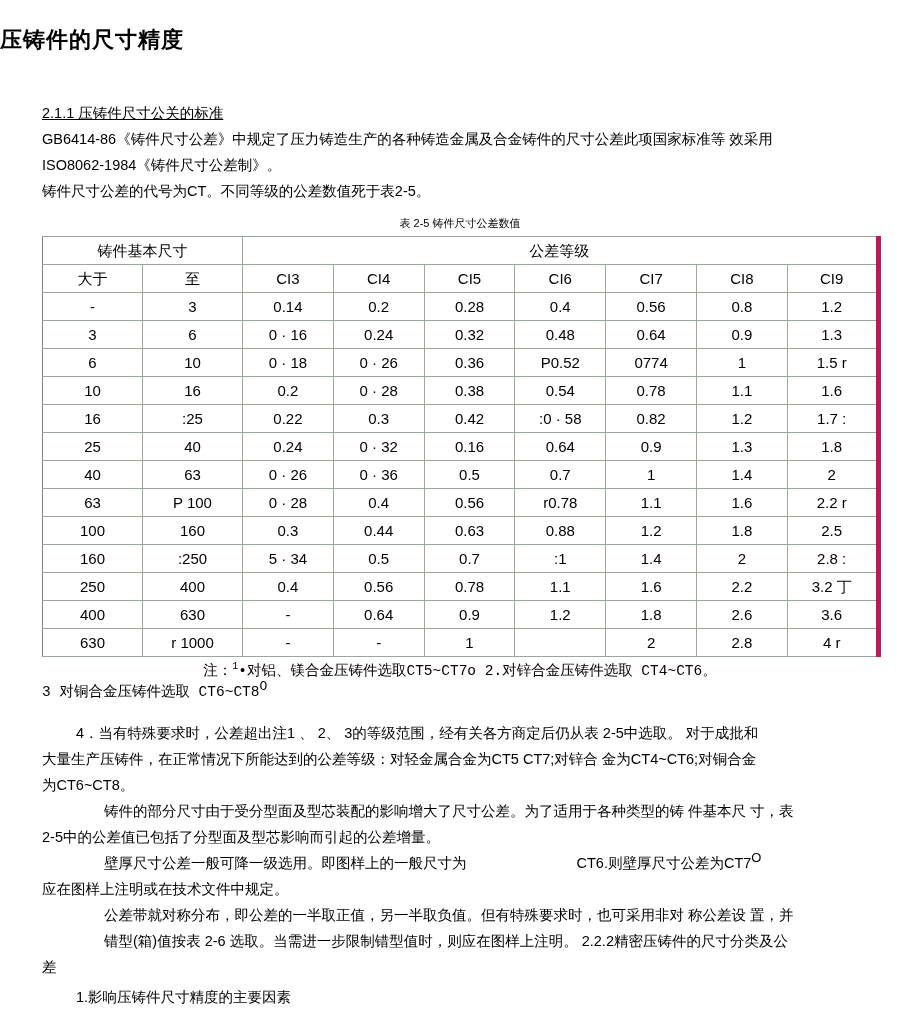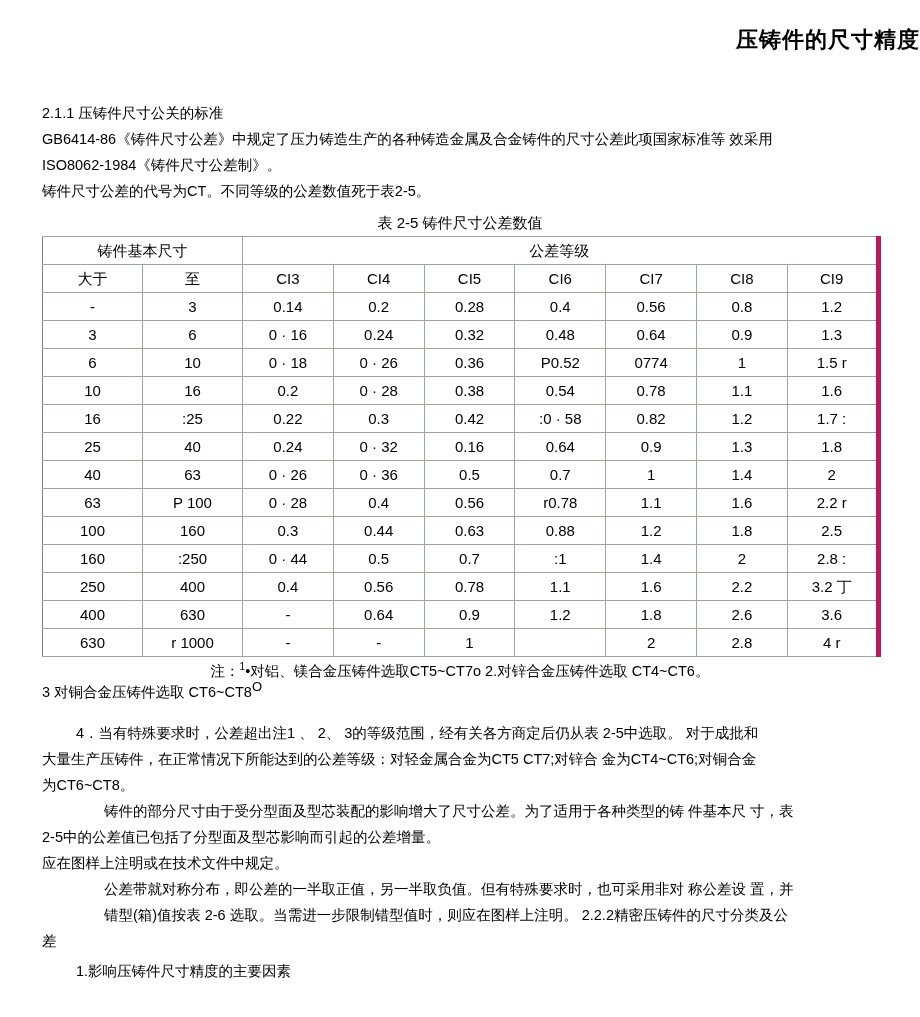--- a/index.html
+++ b/index.html
@@ -17,67 +17,68 @@
   }
   .page {
     width: 920px;
     height: 1017px;
     position: relative;
     box-sizing: border-box;
   }
 
   
   .doc-title {
-    text-align: right;
+    text-align: left;
     font-size: 22px;
     font-weight: bold;
     letter-spacing: 1px;
     padding-top: 10px;
     line-height: 1.4;
   }
 
   
   .body-wrap {
     padding: 0 42px 0 42px;
   }
   .para {
     font-size: 14.5px;
     line-height: 26px;
     margin: 0;
     text-align: justify;
   }
   .para.indent2 { padding-left: 34px; }
   .para.indent3 { padding-left: 62px; }
-  .tight { line-height: 25px; }
+  .tight { line-height: 25px; font-family: Liberation Mono, monospace; }
 
   .sec-head {
     font-size: 14.5px;
     line-height: 26px;
     margin: 0;
+    text-decoration: underline;
   }
 
   .spacer-sm { height: 8px; }
   .spacer-lg { height: 30px; }
 
   sup.ocr {
     font-size: 10px;
     vertical-align: super;
     line-height: 0;
   }
   .ocr-sup-o {
     font-size: 13px;
     vertical-align: super;
     line-height: 0;
   }
   .gap-wide { display: inline-block; width: 110px; }
 
   
   .table-caption {
     text-align: center;
-    font-size: 15px;
+    font-size: 11px;
     line-height: 22px;
     margin: 0 0 2px 0;
   }
   table.tol {
     border-collapse: collapse;
     width: 836px;
     margin: 0 auto;
     table-layout: fixed;
     font-size: 15px;
   }
@@ -250,21 +251,21 @@
             <td>0.44</td>
             <td>0.63</td>
             <td>0.88</td>
             <td>1.2</td>
             <td>1.8</td>
             <td class="outer-r">2.5</td>
           </tr>
           <tr>
             <td class="outer-l">160</td>
             <td class="cell-left">:250</td>
-            <td>0 · 44</td>
+            <td>5 · 34</td>
             <td>0.5</td>
             <td>0.7</td>
             <td class="cell-left">:1</td>
             <td>1.4</td>
             <td>2</td>
             <td class="outer-r">2.8 :</td>
           </tr>
           <tr>
             <td class="outer-l">250</td>
             <td>400</td>
@@ -308,20 +309,23 @@
       <span>3 对铜合金压铸件选取 CT6~CT8</span><span class="ocr-sup-o">O</span>
     </p>
 
     <p class="para indent2" style="margin-top:15px;">4．当有特殊要求时，公差超出注1 、 2、 3的等级范围，经有关各方商定后仍从表 2-5中选取。 对于成批和</p>
     <p class="para">大量生产压铸件，在正常情况下所能达到的公差等级：对轻金属合金为CT5 CT7;对锌合 金为CT4~CT6;对铜合金</p>
     <p class="para">为CT6~CT8。</p>
 
     <p class="para indent3">铸件的部分尺寸由于受分型面及型芯装配的影响增大了尺寸公差。为了适用于各种类型的铸 件基本尺 寸，表</p>
     <p class="para">2-5中的公差值已包括了分型面及型芯影响而引起的公差增量。</p>
 
+    <p class="para indent3">
+      <span>壁厚尺寸公差一般可降一级选用。即图样上的一般尺寸为</span><span class="gap-wide"></span><span>CT6.则壁厚尺寸公差为CT7</span><span class="ocr-sup-o">O</span>
+    </p>
 
     <p class="para">应在图样上注明或在技术文件中规定。</p>
     <p class="para indent3">公差带就对称分布，即公差的一半取正值，另一半取负值。但有特殊要求时，也可采用非对 称公差设 置，并</p>
 
     <p class="para indent3">错型(箱)值按表 2-6 选取。当需进一步限制错型值时，则应在图样上注明。 2.2.2精密压铸件的尺寸分类及公</p>
     <p class="para">差</p>
 
     <p class="para indent2" style="margin-top:4px;">1.影响压铸件尺寸精度的主要因素</p>
 
   </div>

